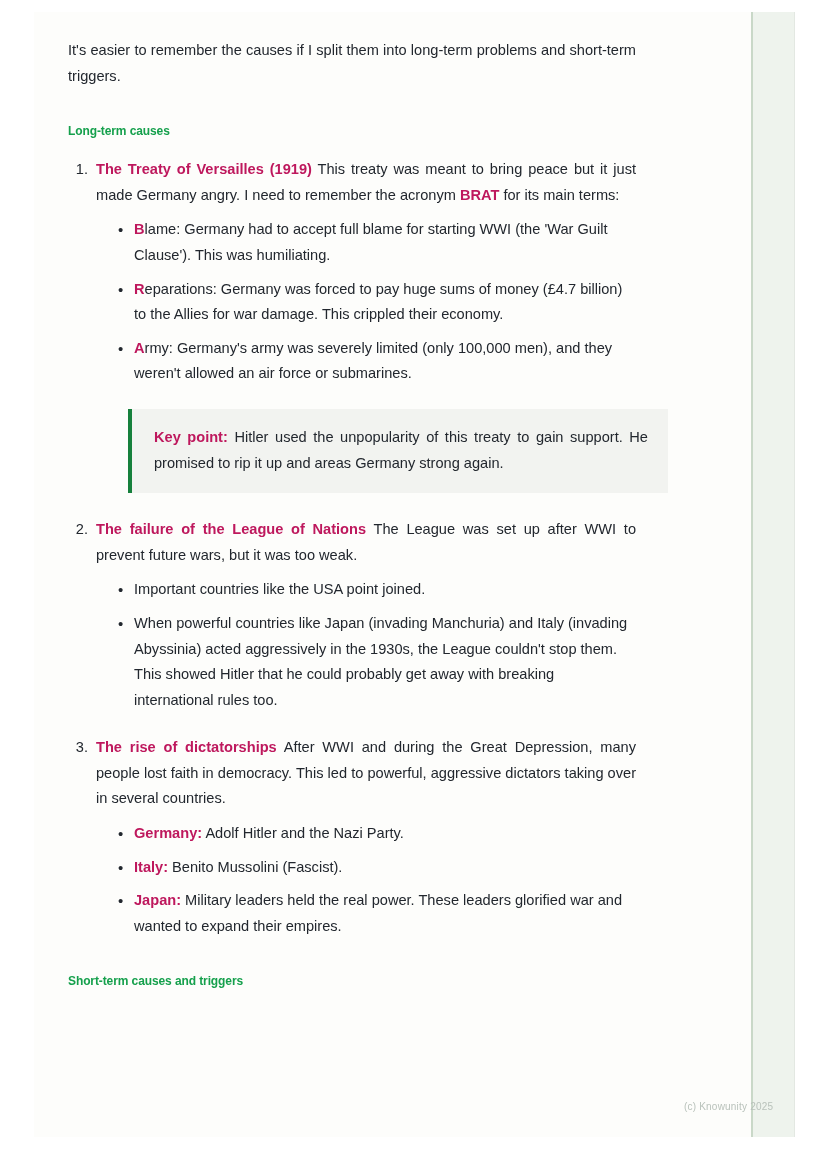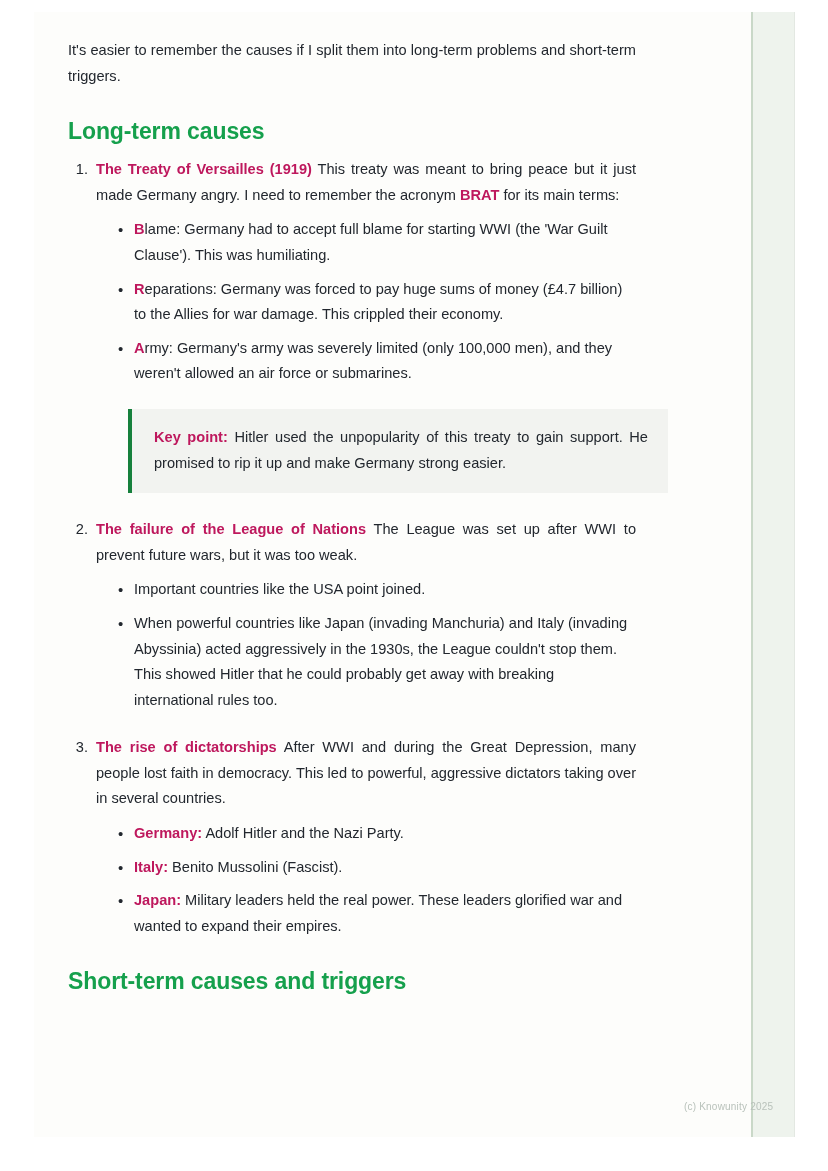--- a/index.html
+++ b/index.html
@@ -51,21 +51,21 @@
     width: 568px;
   }
   p.para {
     margin: 0 0 0 0;
     font-size: 14.6px;
     line-height: 25.6px;
     color: #22272e;
     text-align: justify;
   }
   h2.section-heading {
-    font-size: 23px;
+    font-size: 12px;
     line-height: 24px;
     color: #15a04c;
     font-weight: bold;
     margin: 30px 0 14px 0;
     letter-spacing: -0.1px;
   }
   ol.numbered {
     margin: 0;
     padding-left: 24px;
     list-style-type: decimal;
@@ -151,21 +151,21 @@
       <li>
         <strong>The Treaty of Versailles (1919)</strong><span> This treaty was meant to bring peace but it just made Germany angry. I need to remember the acronym </span><strong>BRAT</strong><span> for its main terms:</span>
 
         <ul class="bulleted">
           <li><strong>B</strong><span>lame: Germany had to accept full blame for starting WWI (the 'War Guilt Clause'). This was humiliating.</span></li>
           <li><strong>R</strong><span>eparations: Germany was forced to pay huge sums of money (£4.7 billion) to the Allies for war damage. This crippled their economy.</span></li>
           <li><strong>A</strong><span>rmy: Germany's army was severely limited (only 100,000 men), and they weren't allowed an air force or submarines.</span></li>
         </ul>
 
         <div class="keybox">
-          <p><strong>Key point:</strong><span> Hitler used the unpopularity of this treaty to gain support. He promised to rip it up and make Germany strong easier.</span></p>
+          <p><strong>Key point:</strong><span> Hitler used the unpopularity of this treaty to gain support. He promised to rip it up and areas Germany strong again.</span></p>
         </div>
       </li>
 
       <li>
         <strong>The failure of the League of Nations</strong><span> The League was set up after WWI to prevent future wars, but it was too weak.</span>
 
         <ul class="bulleted">
           <li>Important countries like the USA point joined.</li>
           <li>When powerful countries like Japan (invading Manchuria) and Italy (invading Abyssinia) acted aggressively in the 1930s, the League couldn't stop them. This showed Hitler that he could probably get away with breaking international rules too.</li>
         </ul>

